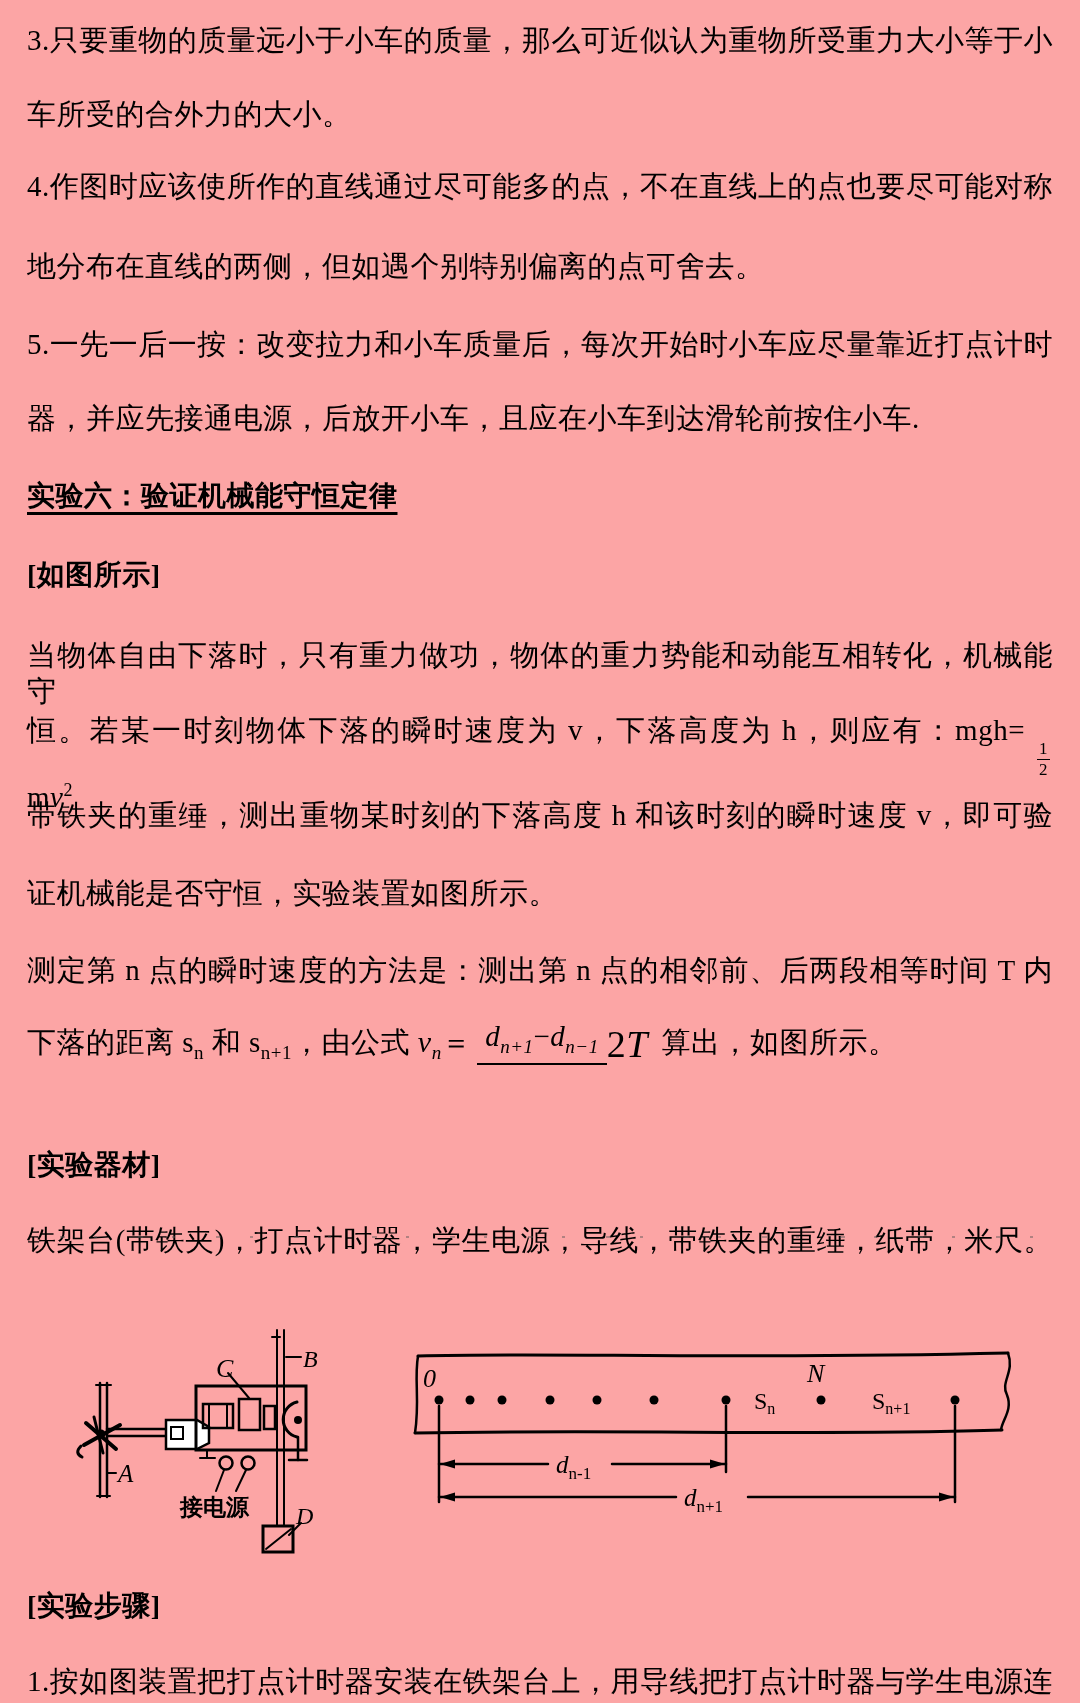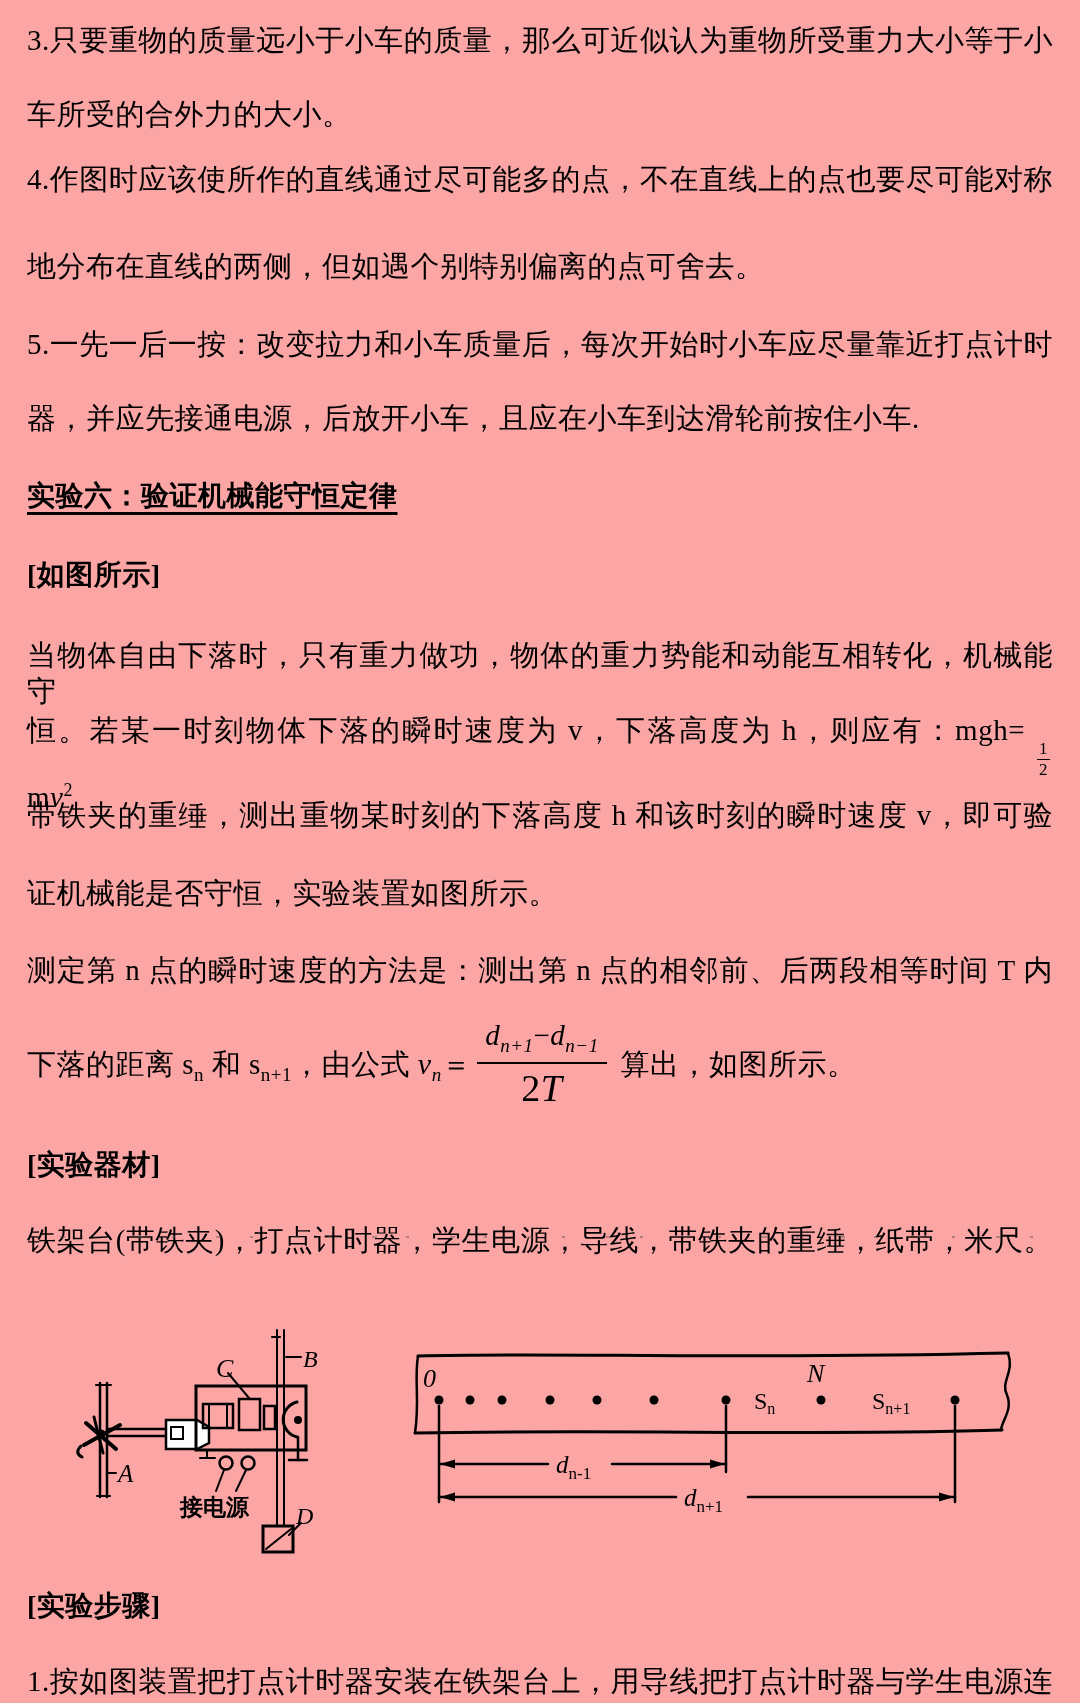--- a/index.html
+++ b/index.html
@@ -21,42 +21,42 @@
   
   .sfrac {
     display:inline-flex; flex-direction:column; align-items:center;
     vertical-align:-14px; line-height:1.05; font-size:17px;
     font-family:"Liberation Serif", serif; margin:0 3px 0 12px;
   }
   .sfrac .top { border-bottom:1.5px solid #000; padding:0 2px 1px; }
   .sfrac .bot { padding-top:1px; }
   
   .bfrac {
-    display:inline-flex; flex-direction:column; align-items:center;
+    display:inline-flex; flex-direction:row; align-items:center;
     vertical-align:middle; line-height:1.1;
     font-family:"Liberation Serif", serif; margin:0 6px; position:relative; top:-2px;
   }
   .bfrac .num { border-bottom:2.5px solid #000; padding:0 8px 5px; font-size:29px; }
   .bfrac .den { padding-top:4px; font-size:38px; }
   .artifact {
     position:absolute; left:60px; top:1236px; width:985px; height:2px; opacity:.45;
     background:repeating-linear-gradient(90deg,#555 0 5px,transparent 5px 34px,#555 34px 37px,transparent 37px 78px);
   }
   svg text { font-family:"Liberation Serif", serif; fill:#000; }
   svg { position:absolute; }
   svg * { stroke-linecap:round; }
 </style>
 </head>
 <body>
 
 <div id="page">
 
   <div class="line full" style="top:22px">3.只要重物的质量远小于小车的质量，那么可近似认为重物所受重力大小等于小</div>
   <div class="line" style="top:96px">车所受的合外力的大小。</div>
-  <div class="line full" style="top:161px">4.作图时应该使所作的直线通过尽可能多的点，不在直线上的点也要尽可能对称</div>
+  <div class="line full" style="top:168px">4.作图时应该使所作的直线通过尽可能多的点，不在直线上的点也要尽可能对称</div>
   <div class="line" style="top:248px">地分布在直线的两侧，但如遇个别特别偏离的点可舍去。</div>
   <div class="line full" style="top:326px">5.一先一后一按：改变拉力和小车质量后，每次开始时小车应尽量靠近打点计时</div>
   <div class="line" style="top:400px">器，并应先接通电源，后放开小车，且应在小车到达滑轮前按住小车.</div>
 
   <div class="line hd" style="top:478px">
     <span class="hd-underline">实验六：验证机械能守恒定律</span>
   </div>
 
   <div class="line hd" style="top:557px">[如图所示]</div>
 

